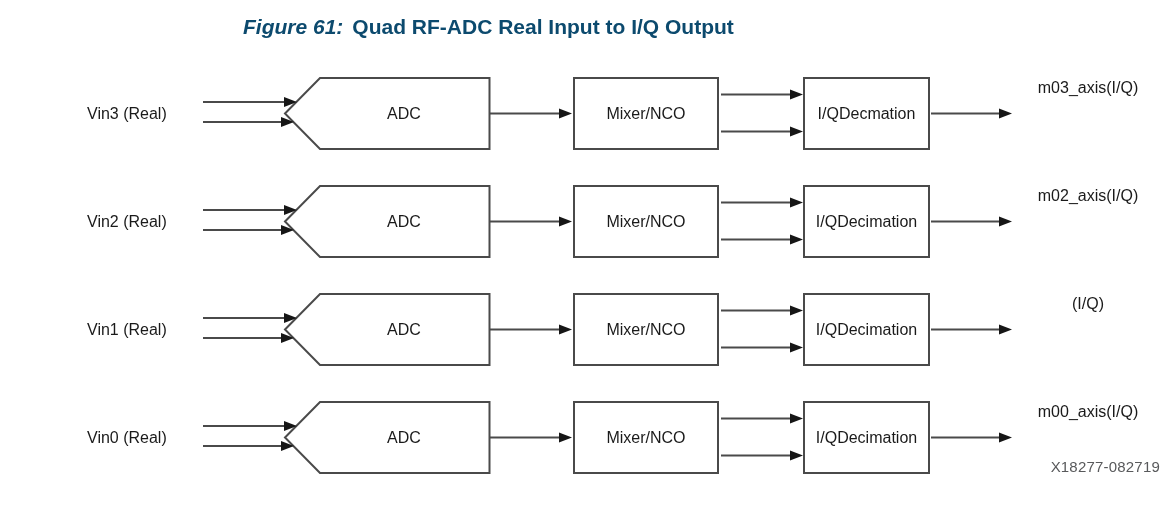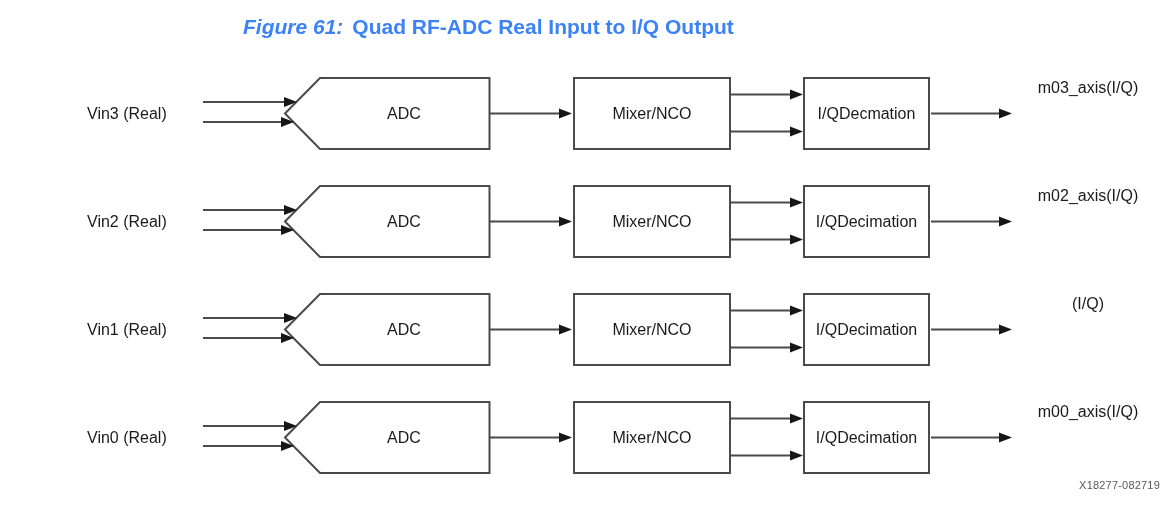--- a/index.html
+++ b/index.html
@@ -9,21 +9,21 @@
     font-family:"Liberation Sans", sans-serif;
     color:#1a1a1a;
     overflow:hidden;
     position:relative;
   }
   .stage{position:absolute;left:0;top:0;width:1173px;height:521px;}
 
   
   .fig-title{
     position:absolute;left:243px;top:13px;
-    font-size:21px;line-height:28px;color:#3b82f6;
+    font-size:21px;line-height:28px;color:#0c4a6e;
     white-space:nowrap;
   }
   .fig-title .prefix{font-style:italic;font-weight:600;margin-right:9px;}
   .fig-title .main{font-weight:700;}
 
   
   .row{position:absolute;left:0;width:1173px;height:74px;}
   .row-svg{position:absolute;left:0;top:0;overflow:visible;}
 
   .lbl{position:absolute;font-size:16px;color:#1a1a1a;}
@@ -35,31 +35,31 @@
   .adc-label{
     left:319px;top:0;width:170px;height:73px;
     display:flex;align-items:center;justify-content:center;
   }
   .block{
     position:absolute;top:0;height:73px;
     box-sizing:border-box;border:2px solid #4a4a4a;background:#ffffff;
     display:flex;align-items:center;justify-content:center;
     font-size:16px;color:#1a1a1a;text-align:center;
   }
-  .mixer-block{left:573px;width:158px;align-items:center;}
+  .mixer-block{left:573px;width:146px;align-items:center;}
   .iq-block{left:803px;width:127px;flex-direction:row;line-height:20px;}
   .out-label{
     left:1023px;top:0;height:73px;width:130px;
     display:flex;flex-direction:row;justify-content:center;
     line-height:21px;
   }
 
   .watermark{
-    position:absolute;right:13px;top:479px;
-    font-size:11px;color:#58595b;letter-spacing:0.2px;
+    position:absolute;right:13px;top:458px;
+    font-size:15px;color:#58595b;letter-spacing:0.2px;
   }
 
   svg .wire{stroke:#4a4a4a;stroke-width:1.8;fill:none;}
   svg .head{fill:#161616;stroke:none;}
   svg .adc-shape{fill:#ffffff;stroke:#4a4a4a;stroke-width:2;}
 </style>
 </head>
 <body>
 
 <div class="stage">

